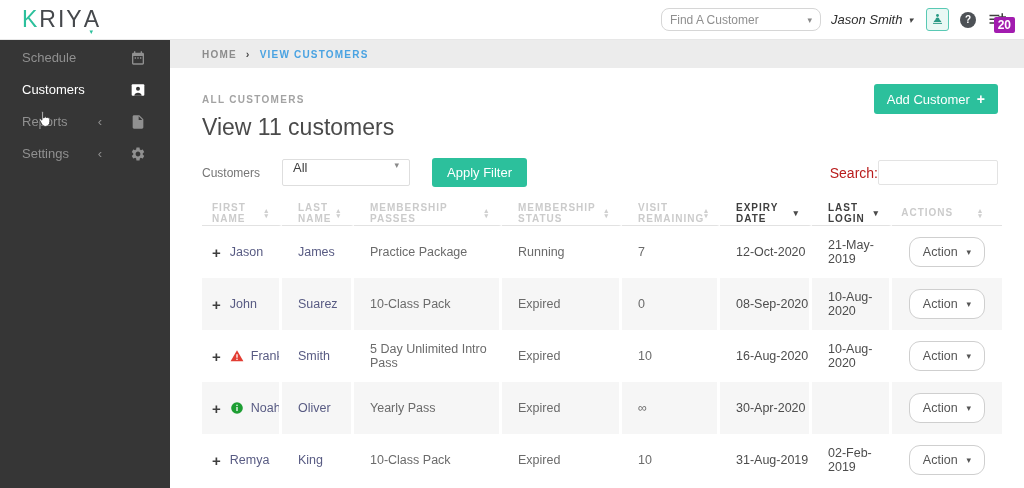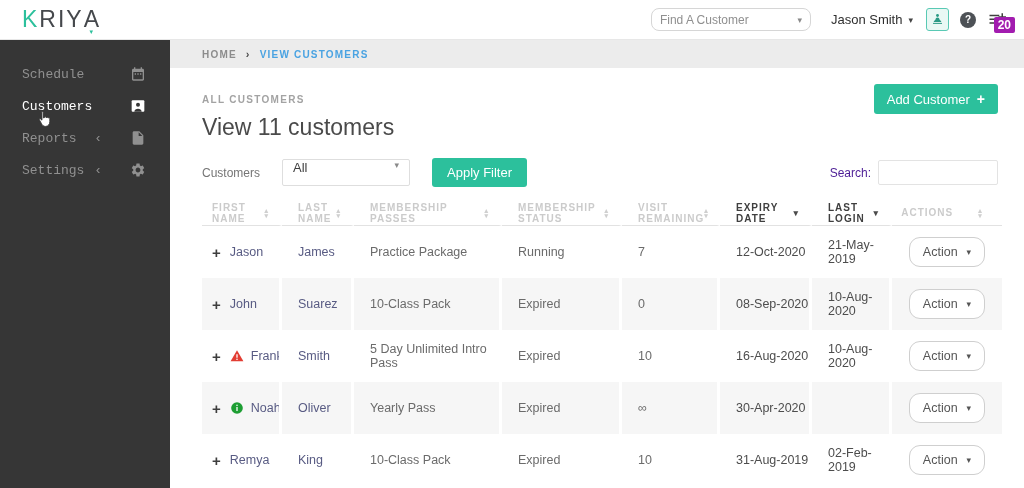--- a/index.html
+++ b/index.html
@@ -10,36 +10,36 @@
   .topbar { position:absolute; top:0; left:0; width:1024px; height:40px; background:#fff;
             border-bottom:1px solid #e7e7e7; display:flex; align-items:center; z-index:5; }
   .logo { margin-left:22px; font-size:23px; letter-spacing:2px; color:#45484c; font-weight:400; display:inline-flex; }
   .logo-first { color:#2cc09c; }
   .logo-last { position:relative; }
   .logo-tri { position:absolute; left:50%; transform:translateX(-50%); bottom:-3px; font-size:7px; color:#2cc09c; }
   .topbar-right { margin-left:auto; display:flex; align-items:center; padding-right:10px; }
   .find-select { width:160px; height:23px; border:1px solid #d6d6d6; border-radius:8px;
                  display:flex; align-items:center; padding:0 8px; font-size:12px; color:#8f8f8f; cursor:pointer; }
   .find-select .caret { margin-left:auto; font-size:9px; color:#8a8a8a; }
-  .user-chip { display:flex; align-items:center; margin-left:20px; font-size:13px; color:#2e2e2e; cursor:pointer; }
+  .user-chip { display:flex; align-items:center; margin-left:10px; font-size:13px; color:#2e2e2e; cursor:pointer;font-style:italic; }
   .user-chip .caret { font-size:9px; color:#444; margin-left:6px; }
   .med-btn { width:23px; height:23px; margin-left:13px; border:1px solid #59c9b4; background:#e9f8f4;
              border-radius:3px; display:flex; align-items:center; justify-content:center; cursor:pointer; }
   .med-btn svg { width:15px; height:15px; fill:#2b9a85; }
   .help-btn { width:16px; height:16px; border-radius:50%; background:#4d5156; color:#fff; font-size:10px;
               font-weight:bold; display:flex; align-items:center; justify-content:center; margin-left:11px; cursor:pointer; }
   .notif { position:relative; margin-left:12px; margin-right:8px; cursor:pointer; }
   .notif svg { width:18px; height:16px; fill:#3f3f3f; display:block; }
   .badge { position:absolute; right:-9px; bottom:-5px; background:#a21caf; color:#fff; font-size:12px;
            font-weight:bold; border-radius:2px; padding:2px 4px; line-height:1; }
 
   
   .sidebar { position:absolute; top:40px; left:0; width:170px; height:448px; background:#363636; padding-top:10px; }
-  .side-item { height:32px; display:flex; align-items:flex-end; padding:0 24px 0 22px; color:#909090;
-               font-size:13px; cursor:pointer; position:relative;font-family:Liberation Mono, monospace; }
+  .side-item { height:32px; display:flex; align-items:flex-start; padding:0 24px 0 22px; color:#909090;
+               font-size:13px; cursor:pointer; position:relative; }
   .side-item .lbl { flex:1; }
   .side-item .chev { font-size:13px; margin-right:28px; color:#8f8f8f; }
   .side-item .ic { width:16px; height:16px; }
   .side-item .ic svg { width:16px; height:16px; fill:currentColor; display:block; }
   .side-item.active { color:#ffffff; }
   .cursor-hand { position:absolute; left:36px; top:70px; width:17px; height:19px; z-index:9; pointer-events:none; }
 
   
   .main { position:absolute; top:40px; left:170px; width:854px; height:448px; background:#fff; }
   .breadcrumb { height:28px; background:#ececec; display:flex; align-items:center; padding-left:32px;
@@ -58,21 +58,21 @@
   .page-title { padding-left:32px; font-size:23px; font-weight:400; color:#4a4a4a; }
 
   .filter-row { display:flex; align-items:center; padding:17px 26px 0 32px; }
   .filter-label { font-size:12px; color:#757575; margin-right:22px; }
   .filter-select { width:128px; height:27px; border:1px solid #dedede; border-radius:2px; display:flex;
                    align-items:flex-start; padding:0 10px; font-size:13px; color:#3f3f3f; cursor:pointer; background:#fff; }
   .filter-select .caret { margin-left:auto; font-size:9px; color:#8a8a8a; }
   .apply-btn { margin-left:22px; background:#2cc09c; color:#fff; border:none; border-radius:3px;
                font-size:13px; padding:7px 15px; cursor:pointer; font-family:"Liberation Sans", sans-serif; }
   .search-wrap { margin-left:auto; display:flex; align-items:center; }
-  .search-label { font-size:12px; color:#4c1d95; margin-right:7px; }
+  .search-label { font-size:14px; color:#b91c1c; }
   .search-input { width:120px; height:25px; border:1px solid #e3e3e3; border-radius:2px; font-size:12px;
                   padding:0 6px; color:#444; outline:none; font-family:"Liberation Sans", sans-serif; }
 
   
   .table { margin:13px 24px 0 32px; width:800px; }
   .thead { display:flex; }
   .th { height:26px; display:flex; align-items:center; justify-content:space-between;
         padding:0 10px 0 16px; font-size:10px; font-weight:bold; letter-spacing:1px; color:#cbcbcb;
         border-bottom:1px solid #e2e2e2; border-right:3px solid #fff; cursor:pointer; }
   .th:last-child { border-right:none;gap:25px; }

